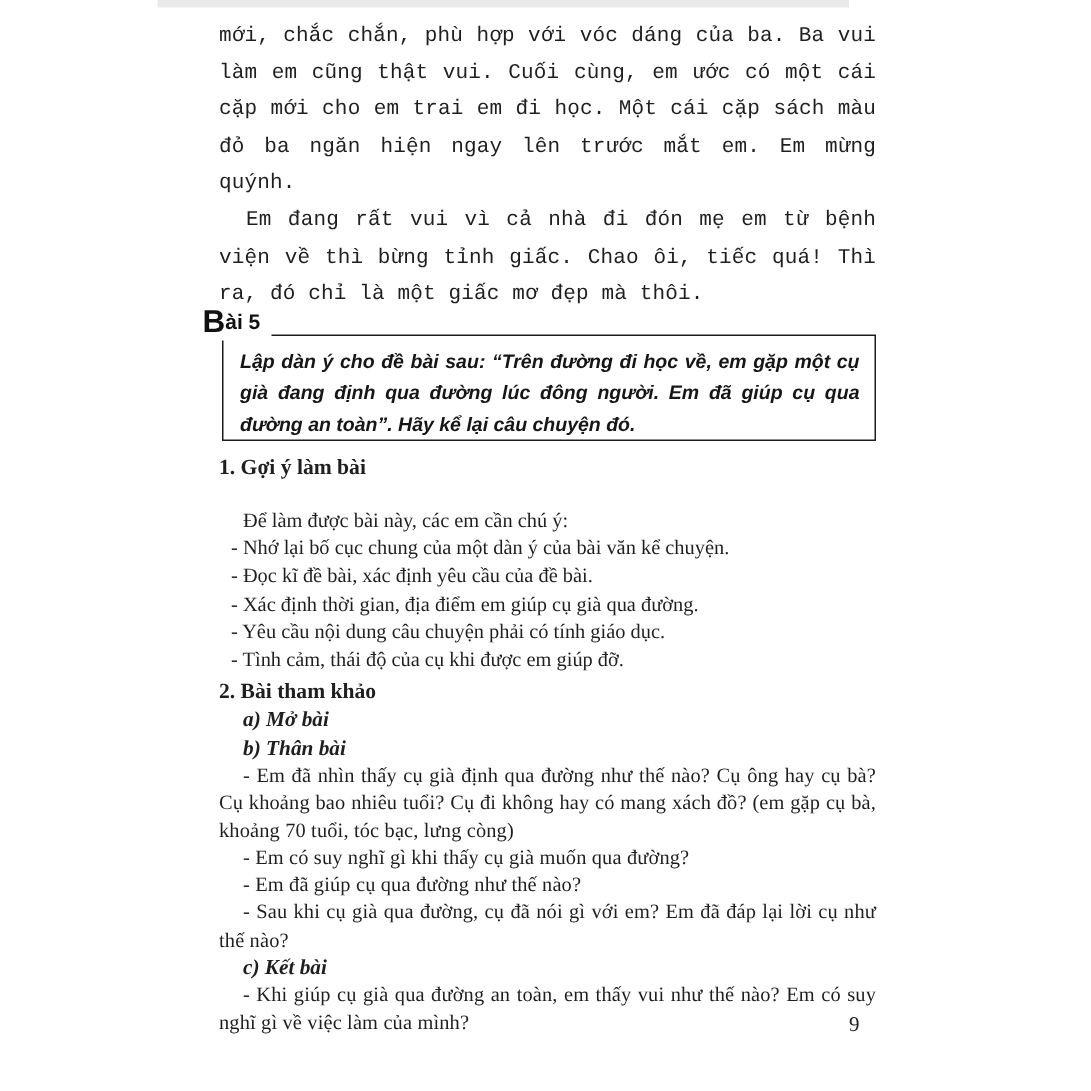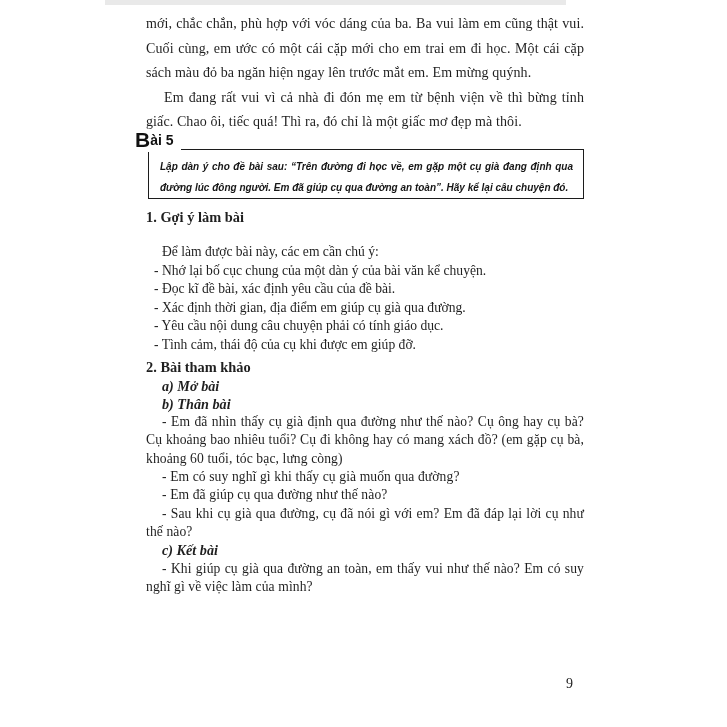--- a/index.html
+++ b/index.html
@@ -23,20 +23,21 @@
     left: 146px; top: 12px;
     width: 438px;
   }
   
   .intro p {
     margin: 0;
     font-size: 14px;
     line-height: 24.6px;
     text-align: justify;
     letter-spacing: 0.1px;
+    font-family: Liberation Mono, monospace;
   }
   .intro p.indent { text-indent: 18px; }
 
   
   .lesson { margin-top: 14px; margin-left: 2px; }
   .lesson-box {
     position: relative;
     border: 1.6px solid #1c1c1c;
     padding: 6px 10px 0 11px;
   }
@@ -51,21 +52,21 @@
     line-height: 20px;
     color: #111111;
     white-space: nowrap;
   }
   .lesson-label .big { font-size: 21px; vertical-align: -2px; }
   .lesson-box p {
     margin: 0;
     font-family: "Liberation Sans", "DejaVu Sans", sans-serif;
     font-weight: bold;
     font-style: italic;
-    font-size: 10px;
+    font-size: 13px;
     line-height: 21px;
     text-align: justify;
     color: #161616;
   }
 
   
   .sec { margin-top: 9px; }
   .sec2 { margin-top: 3px; }
   .sec-h {
     margin: 0;
@@ -137,21 +138,21 @@
         <p>- Tình cảm, thái độ của cụ khi được em giúp đỡ.</p>
       </div>
     </div>
 
     <div class="sec2">
       <p class="sec-h">2. Bài tham khảo</p>
 
       <p class="sub-h">a) Mở bài</p>
 
       <p class="sub-h">b) Thân bài</p>
-      <p class="para">- Em đã nhìn thấy cụ già định qua đường như thế nào? Cụ ông hay cụ bà? Cụ khoảng bao nhiêu tuổi? Cụ đi không hay có mang xách đồ? (em gặp cụ bà, khoảng 60 tuổi, tóc bạc, lưng còng)</p>
+      <p class="para">- Em đã nhìn thấy cụ già định qua đường như thế nào? Cụ ông hay cụ bà? Cụ khoảng bao nhiêu tuổi? Cụ đi không hay có mang xách đồ? (em gặp cụ bà, khoảng 70 tuổi, tóc bạc, lưng còng)</p>
       <p class="para">- Em có suy nghĩ gì khi thấy cụ già muốn qua đường?</p>
       <p class="para">- Em đã giúp cụ qua đường như thế nào?</p>
       <p class="para">- Sau khi cụ già qua đường, cụ đã nói gì với em? Em đã đáp lại lời cụ như thế nào?</p>
 
       <p class="sub-h">c) Kết bài</p>
       <p class="para">- Khi giúp cụ già qua đường an toàn, em thấy vui như thế nào? Em có suy nghĩ gì về việc làm của mình?</p>
     </div>
 
   </div>
 

